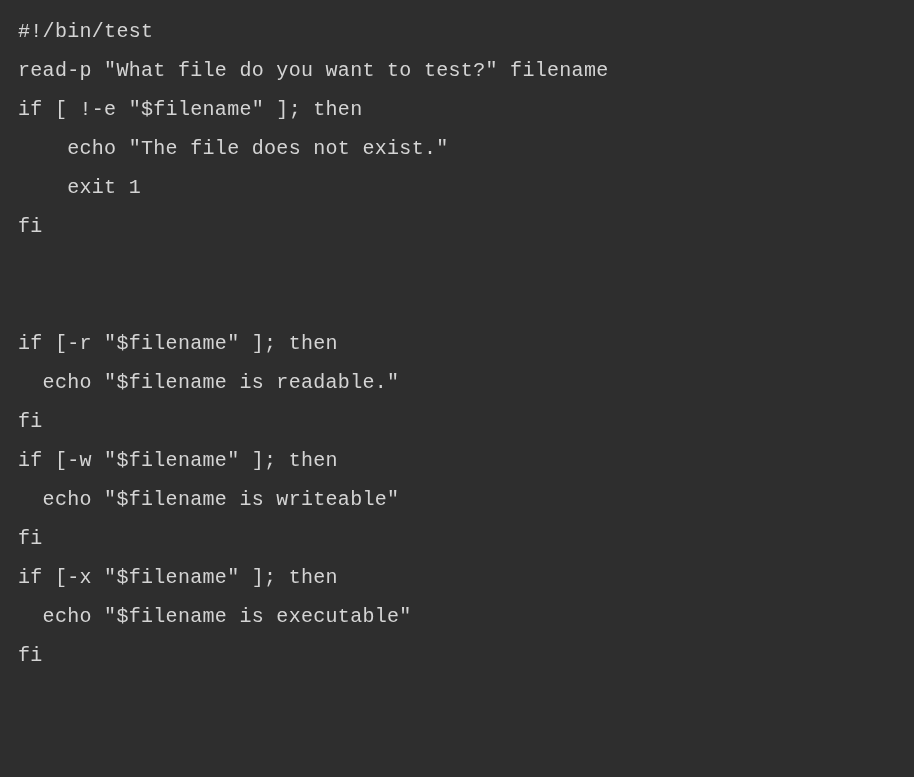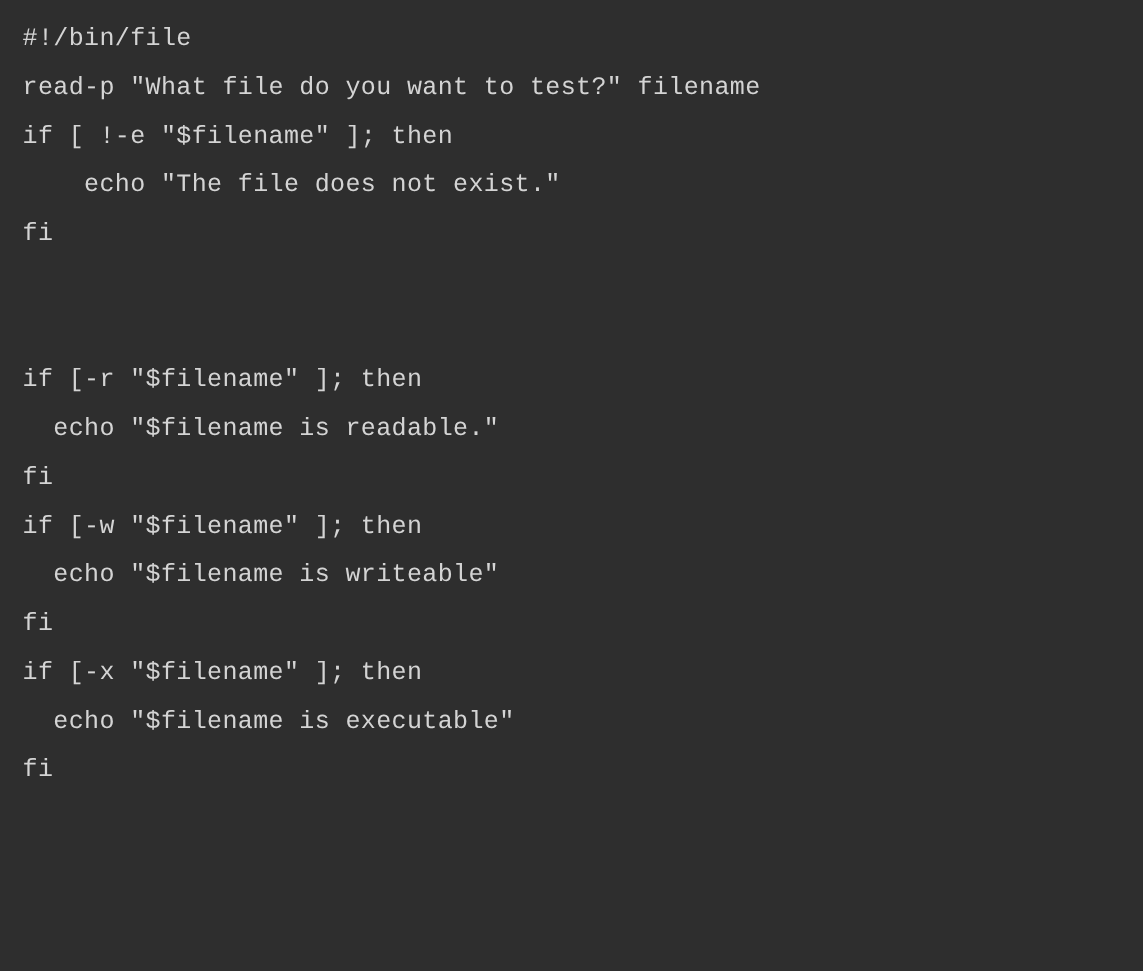--- a/index.html
+++ b/index.html
@@ -23,24 +23,25 @@
       letter-spacing: 0.3px;
     }
     .blank-line {
       height: 1.95em;
     }
   </style>
 </head>
 <body>
 
 <div class="terminal">
-  <div class="terminal-line">#!/bin/file</div>
+  <div class="terminal-line">#!/bin/test</div>
   <div class="terminal-line">read-p "What file do you want to test?" filename</div>
   <div class="terminal-line">if [ !-e "$filename" ]; then</div>
   <div class="terminal-line">    echo "The file does not exist."</div>
+  <div class="terminal-line">    exit 1</div>
   <div class="terminal-line">fi</div>
   <div class="blank-line"></div>
   <div class="blank-line"></div>
   <div class="terminal-line">if [-r "$filename" ]; then</div>
   <div class="terminal-line">  echo "$filename is readable."</div>
   <div class="terminal-line">fi</div>
   <div class="terminal-line">if [-w "$filename" ]; then</div>
   <div class="terminal-line">  echo "$filename is writeable"</div>
   <div class="terminal-line">fi</div>
   <div class="terminal-line">if [-x "$filename" ]; then</div>

